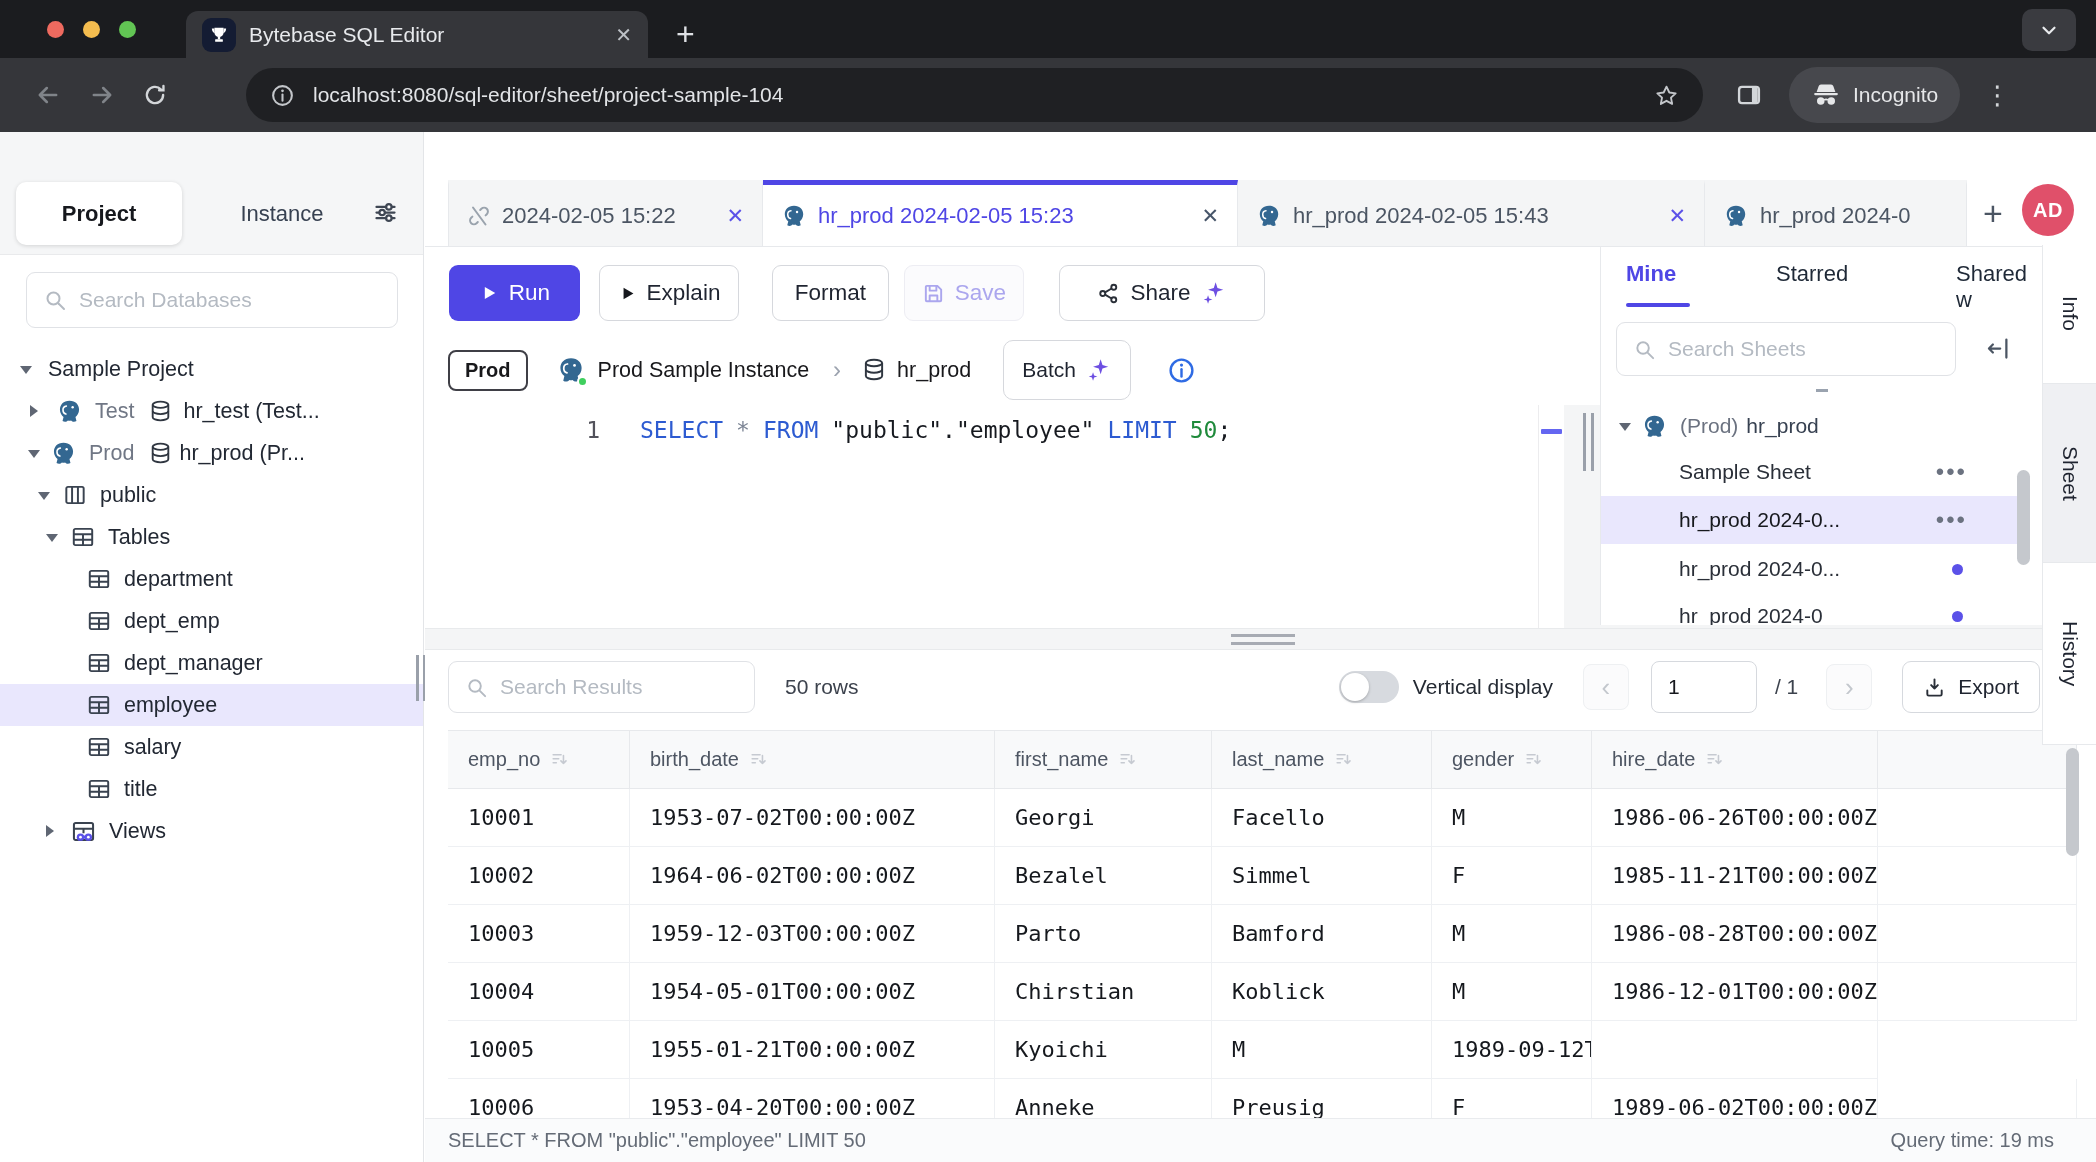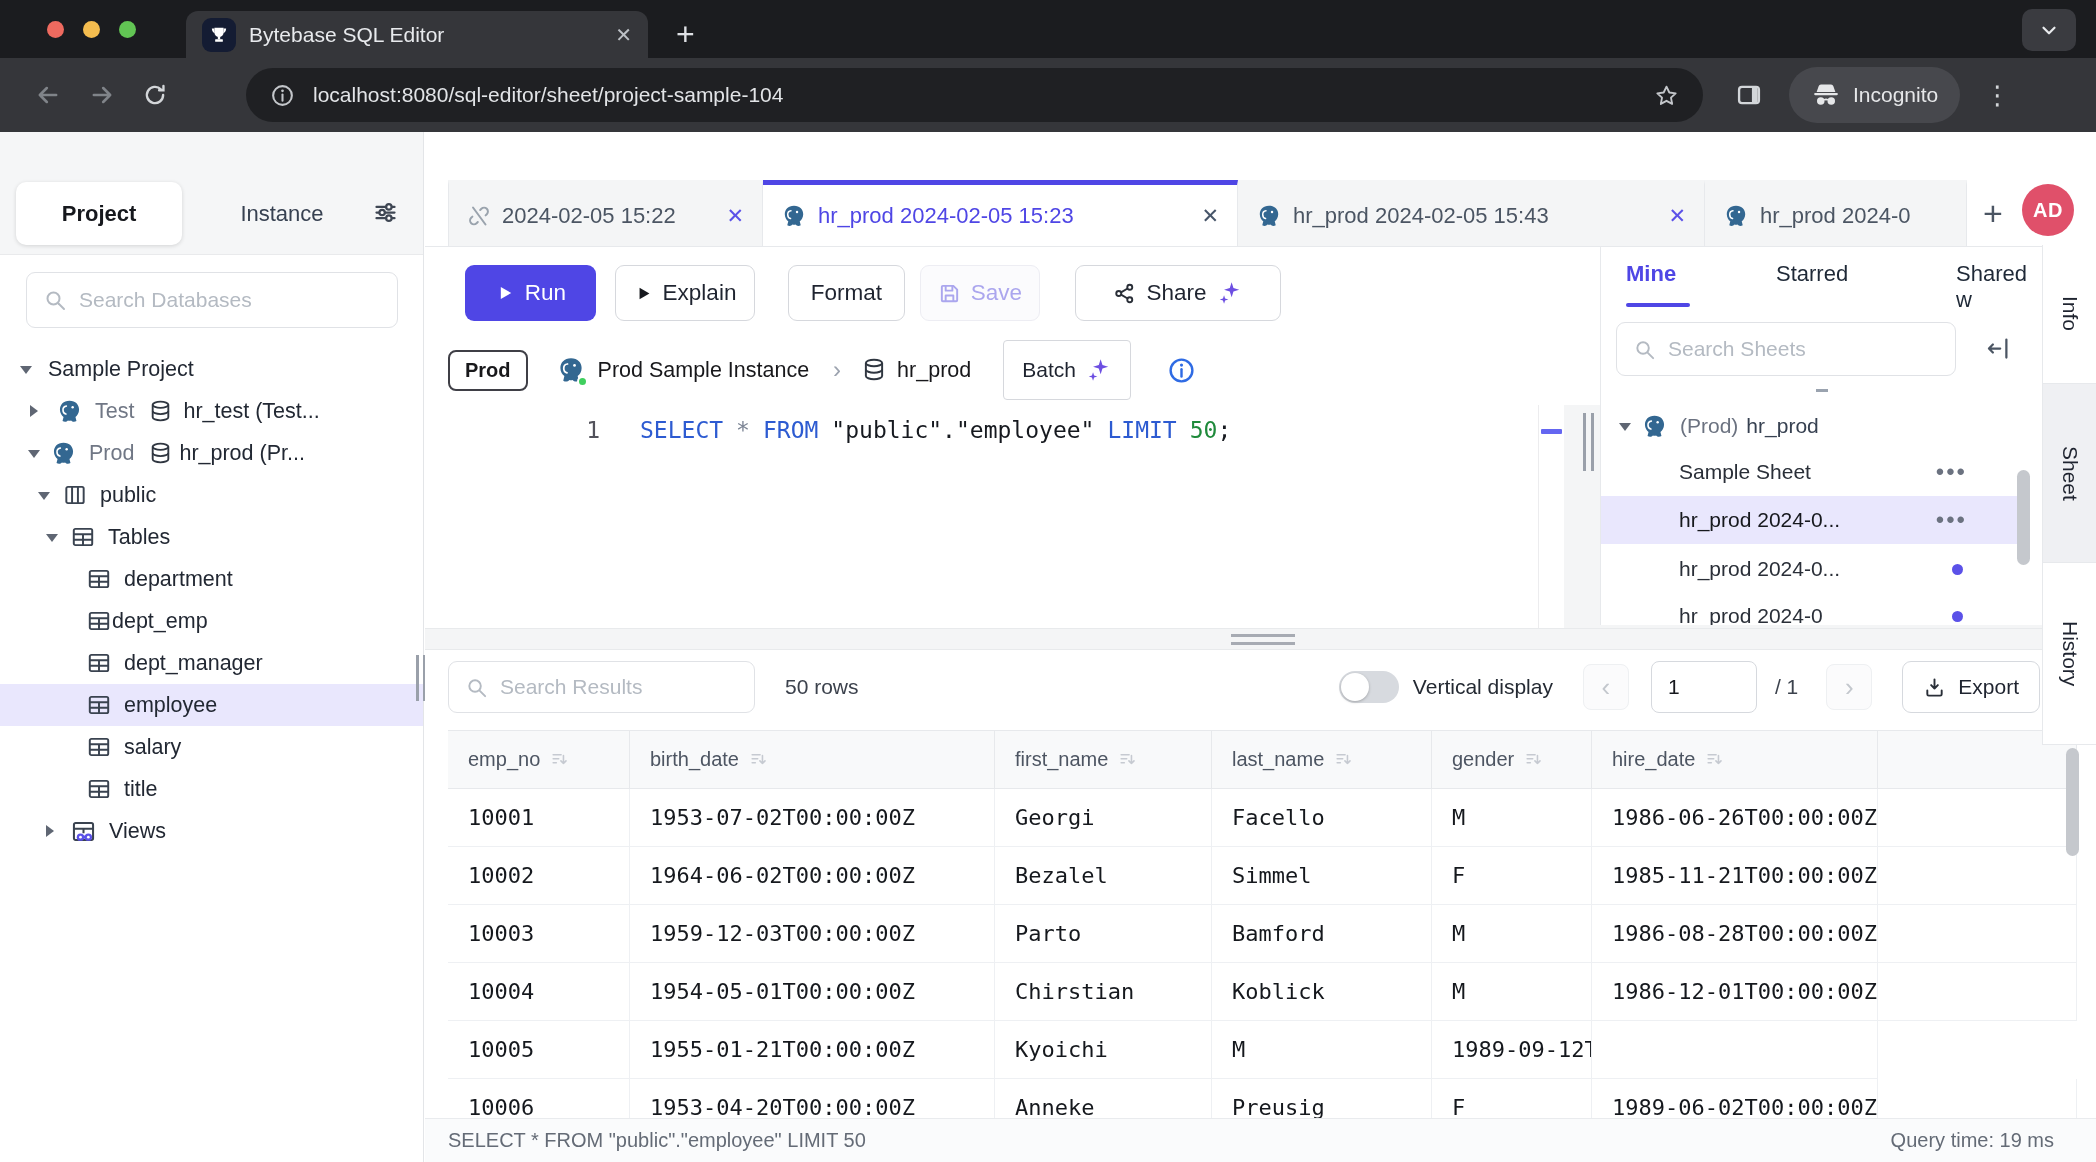--- a/index.html
+++ b/index.html
@@ -53,34 +53,34 @@
   .etab{display:flex;align-items:center;gap:11px;padding:0 18px;background:#f4f5f6;border-right:1px solid #e7e9ec;border-top:5px solid transparent;font-size:22px;color:#4b5563;overflow:hidden;white-space:nowrap}
   .etab:first-child{border-left:1px solid #e7e9ec}
   .etab.on{background:#fff;border-top-color:var(--accent);color:var(--accent)}
   .etab .xx{margin-left:auto;font-size:21px}
   .x-ind{color:#5b51e8}.x-dark{color:#475569}
   .etab-label{overflow:hidden;text-overflow:clip}
   .plus{align-self:center;margin-left:16px;font-size:34px;font-weight:300;color:#4b5563;line-height:30px}
   .avatar{position:absolute;left:1597px;top:52px;width:52px;height:52px;border-radius:50%;background:var(--avatar);color:#fff;font-size:20px;font-weight:700;display:flex;align-items:center;justify-content:center;letter-spacing:.5px}
 
   
-  .qtoolbar{position:absolute;top:116px;left:0;right:0;height:90px;display:flex;align-items:center;padding-left:40px;background:#fff}
+  .qtoolbar{position:absolute;top:116px;left:0;right:0;height:90px;display:flex;align-items:center;padding-left:24px;background:#fff}
   .btn{height:56px;border-radius:9px;display:flex;align-items:center;justify-content:center;gap:10px;font-size:22.5px;border:1px solid transparent;white-space:nowrap}
   .btn.primary{background:var(--accent);color:#fff}
   .btn.ghost{background:#fff;border-color:#d6d8dd;color:#1f2430}
   .btn.admin{background:var(--admin);color:#fff}
   .btn.disabled{background:#fbfbfd;border-color:#ededf3;color:#aba6ee}
 
   
   .bcrumb{position:absolute;top:206px;left:0;right:0;height:64px;display:flex;align-items:center;padding-left:23px}
   .chip{border:2px solid #3f3f46;border-radius:8px;padding:7px 15px;font-size:20px;font-weight:600;color:#18181b}
   .pgwrap{position:relative;width:30px;height:30px}
   .pgdot{position:absolute;right:-2px;bottom:-2px;width:11px;height:11px;border-radius:50%;background:var(--status_green);border:2px solid #fff}
   .bc-sep{color:#9ca3af;font-size:24px}
-  .batch{display:flex;align-items:center;gap:10px;border:1px solid #d6d8dd;border-radius:4px;padding:16px 18px;font-size:21px;color:#1f2430}
+  .batch{display:flex;align-items:center;gap:10px;border:1px solid #d6d8dd;border-radius:10px;padding:16px 18px;font-size:21px;color:#1f2430}
 
   
   .editor{position:absolute;top:273px;left:0;right:0;height:223px;background:#fff}
   .codeline{position:absolute;top:12px;left:0;right:0;height:36px;font-family:"DejaVu Sans Mono",monospace;font-size:23px;display:flex}
   .lnum{width:175px;text-align:right;color:#52525b}
   .code{margin-left:40px;white-space:pre;color:#16191f}
   .tok{margin-left:13px}.tok.first{margin-left:0}.tok.tight{margin-left:0}
   .tok-kw{color:var(--keyword)}.tok-op{color:#7b8494}.tok-num{color:var(--number)}
   .minimap{position:absolute;left:1113px;top:0;bottom:0;width:26px;background:#fff;border-left:1px solid #ececee}
   .mm-line{position:absolute;left:2px;top:24px;width:21px;height:5px;background:#6466f1;border-radius:1px}
@@ -362,21 +362,21 @@
       <div class="trow" style="top:426px">
         <svg class="ic" width="26" height="26" style="margin-left:86px">
             <use href="#i-tbl"></use>
           </svg>
         <span style="margin-left:12px">department</span>
       </div>
       <div class="trow" style="top:468px">
         <svg class="ic" width="26" height="26" style="margin-left:86px">
             <use href="#i-tbl"></use>
           </svg>
-        <span style="">dept_emp</span>
+        <span style="margin-left:12px">dept_emp</span>
       </div>
       <div class="trow" style="top:510px">
         <svg class="ic" width="26" height="26" style="margin-left:86px">
             <use href="#i-tbl"></use>
           </svg>
         <span style="margin-left:12px">dept_manager</span>
       </div>
       <div class="trow sel" style="top:552px">
         <svg class="ic" width="26" height="26" style="margin-left:86px">
             <use href="#i-tbl"></use>

